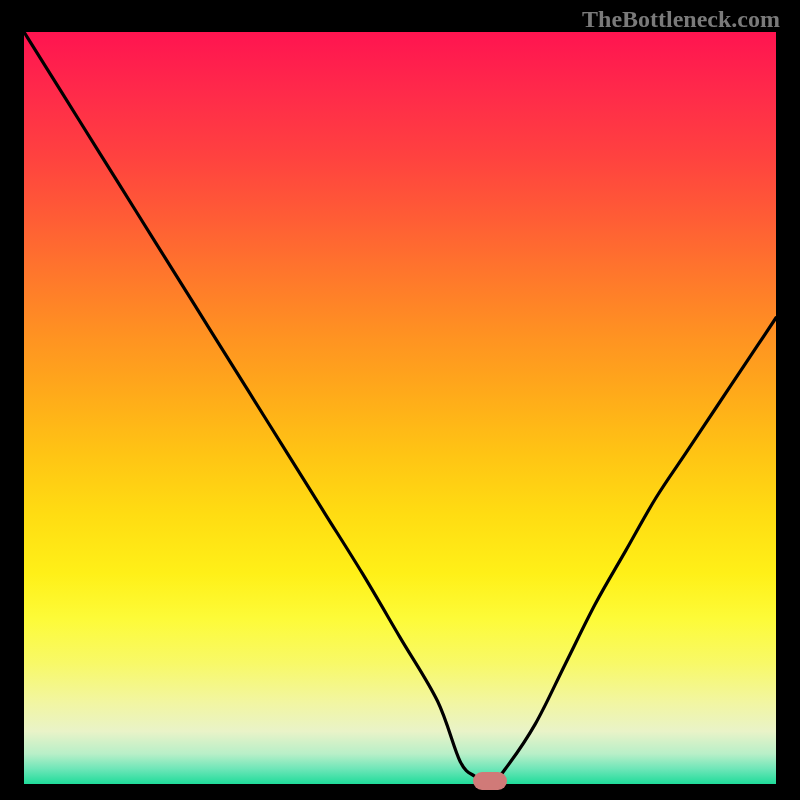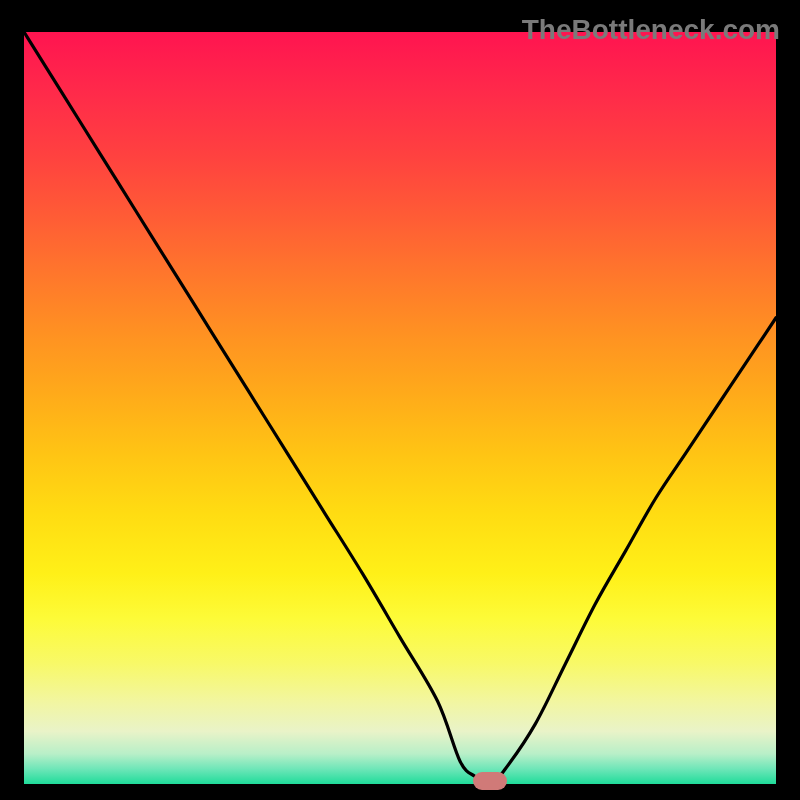--- a/index.html
+++ b/index.html
@@ -11,24 +11,24 @@
     overflow: hidden;
   }
   .container {
     position: relative;
     width: 800px;
     height: 800px;
     background: #000;
   }
   .watermark {
     position: absolute;
-    top: 14px;
+    top: 6px;
     right: 20px;
-    font-family: Liberation Sans, sans-serif;
-    font-size: 28px;
+    font-family: Liberation Serif, serif;
+    font-size: 24px;
     font-weight: bold;
     color: #7a7a7a;
     letter-spacing: 0px;
     z-index: 10;
   }
   .plot-area {
     position: absolute;
     left: 24px;
     top: 32px;
     width: 752px;

